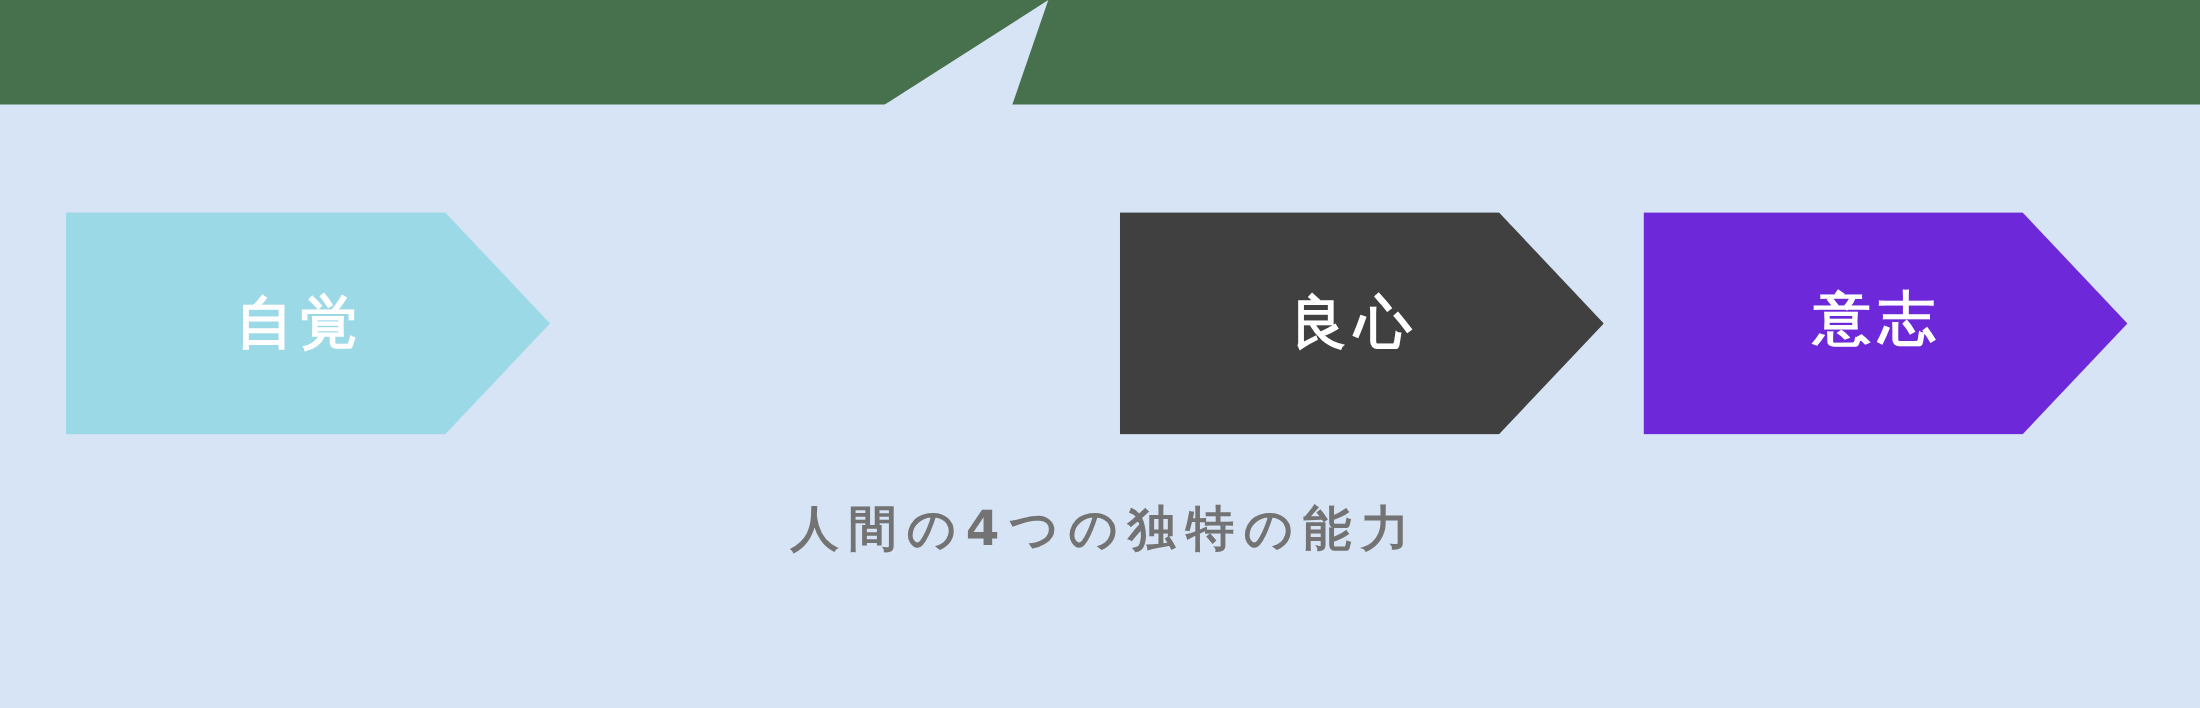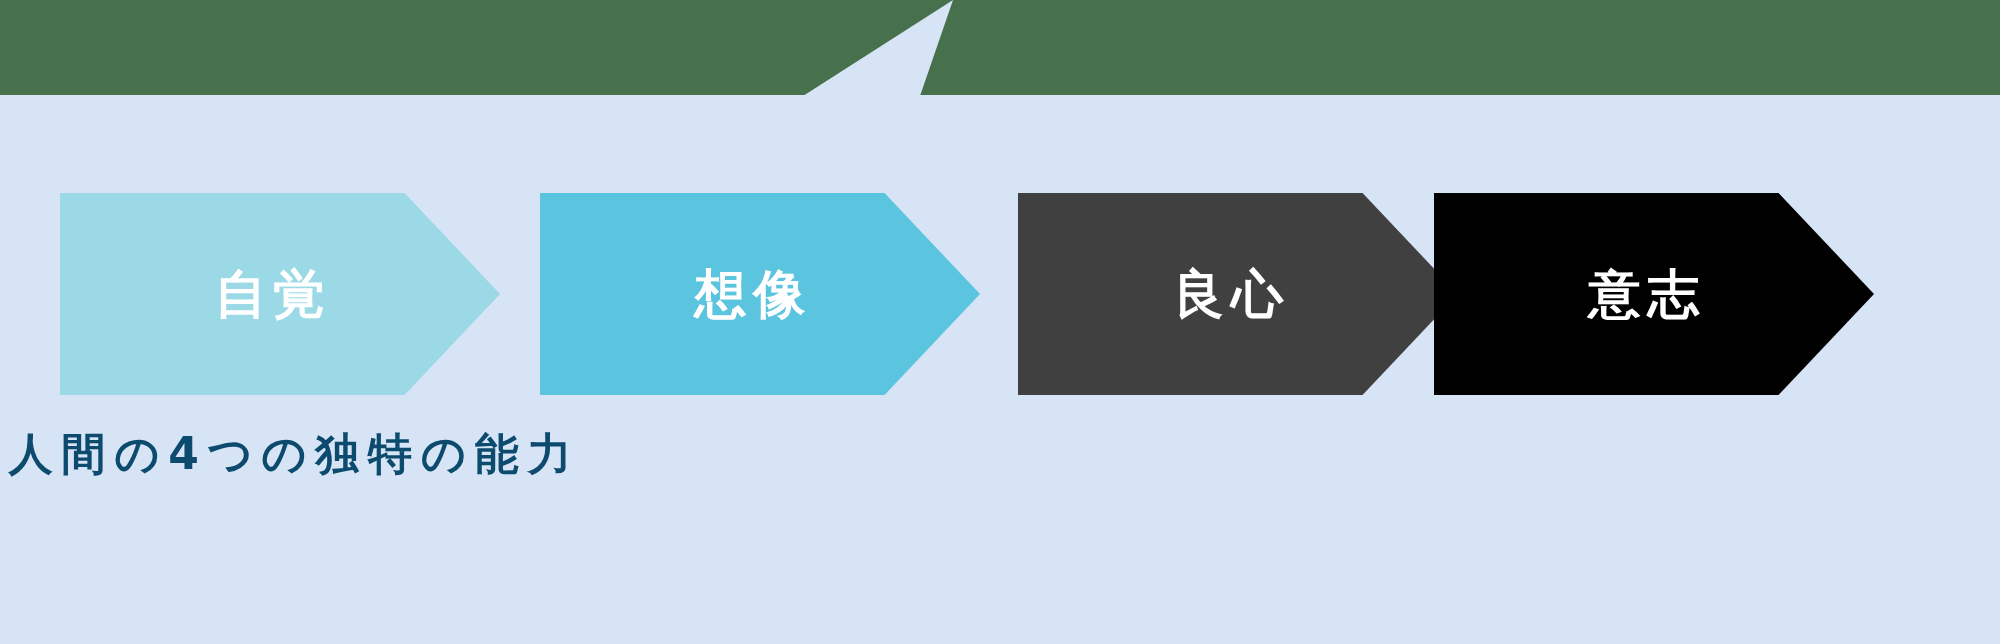--- a/index.html
+++ b/index.html
@@ -70,24 +70,24 @@
     white-space: nowrap;
     
     transform: translateX(-34px);
     margin-left: 48px;
   }
 
   
   #caption {
     position: absolute;
     left: 0;
-    top: 428px;
+    top: 455px;
     width: 2000px;
-    text-align: left;
-    color: #0c4a6e;
+    text-align: center;
+    color: #737373;
     font-size: 44px;
     font-weight: 700;
     letter-spacing: 0.20em;
     text-indent: 0.20em;
     line-height: 1.2;
     white-space: nowrap;
   }
 </style>
 </head>
 <body>
@@ -99,29 +99,26 @@
   <svg id="bubble-pointer" viewBox="0 0 200 96" width="200" height="96" preserveAspectRatio="none">
     <polygon points="173,0 140,96 23,96" fill="#d6e4f5"></polygon>
   </svg>
 
   <div id="arrow-row">
 
     <div class="arrow" style="left:60px; width:440px; background:#9bd9e6;">
       <span class="arrow-label">自覚</span>
     </div>
 
-    <div class="arrow" style="left:540px; width:440px; background:#5bc4de;">
-      <span class="arrow-label">想像</span>
-    </div>
 
     <div class="arrow" style="left:1018px; width:440px; background:#404040;">
       <span class="arrow-label">良心</span>
     </div>
 
-    <div class="arrow" style="left:1434px; width:440px; background:#000000;">
+    <div class="arrow" style="left:1494px; width:440px; background:#6d28d9;font-family:Liberation Mono, monospace;">
       <span class="arrow-label">意志</span>
     </div>
 
   </div>
 
   <div id="caption">人間の4つの独特の能力</div>
 
 </div>
 
 </body></html>

